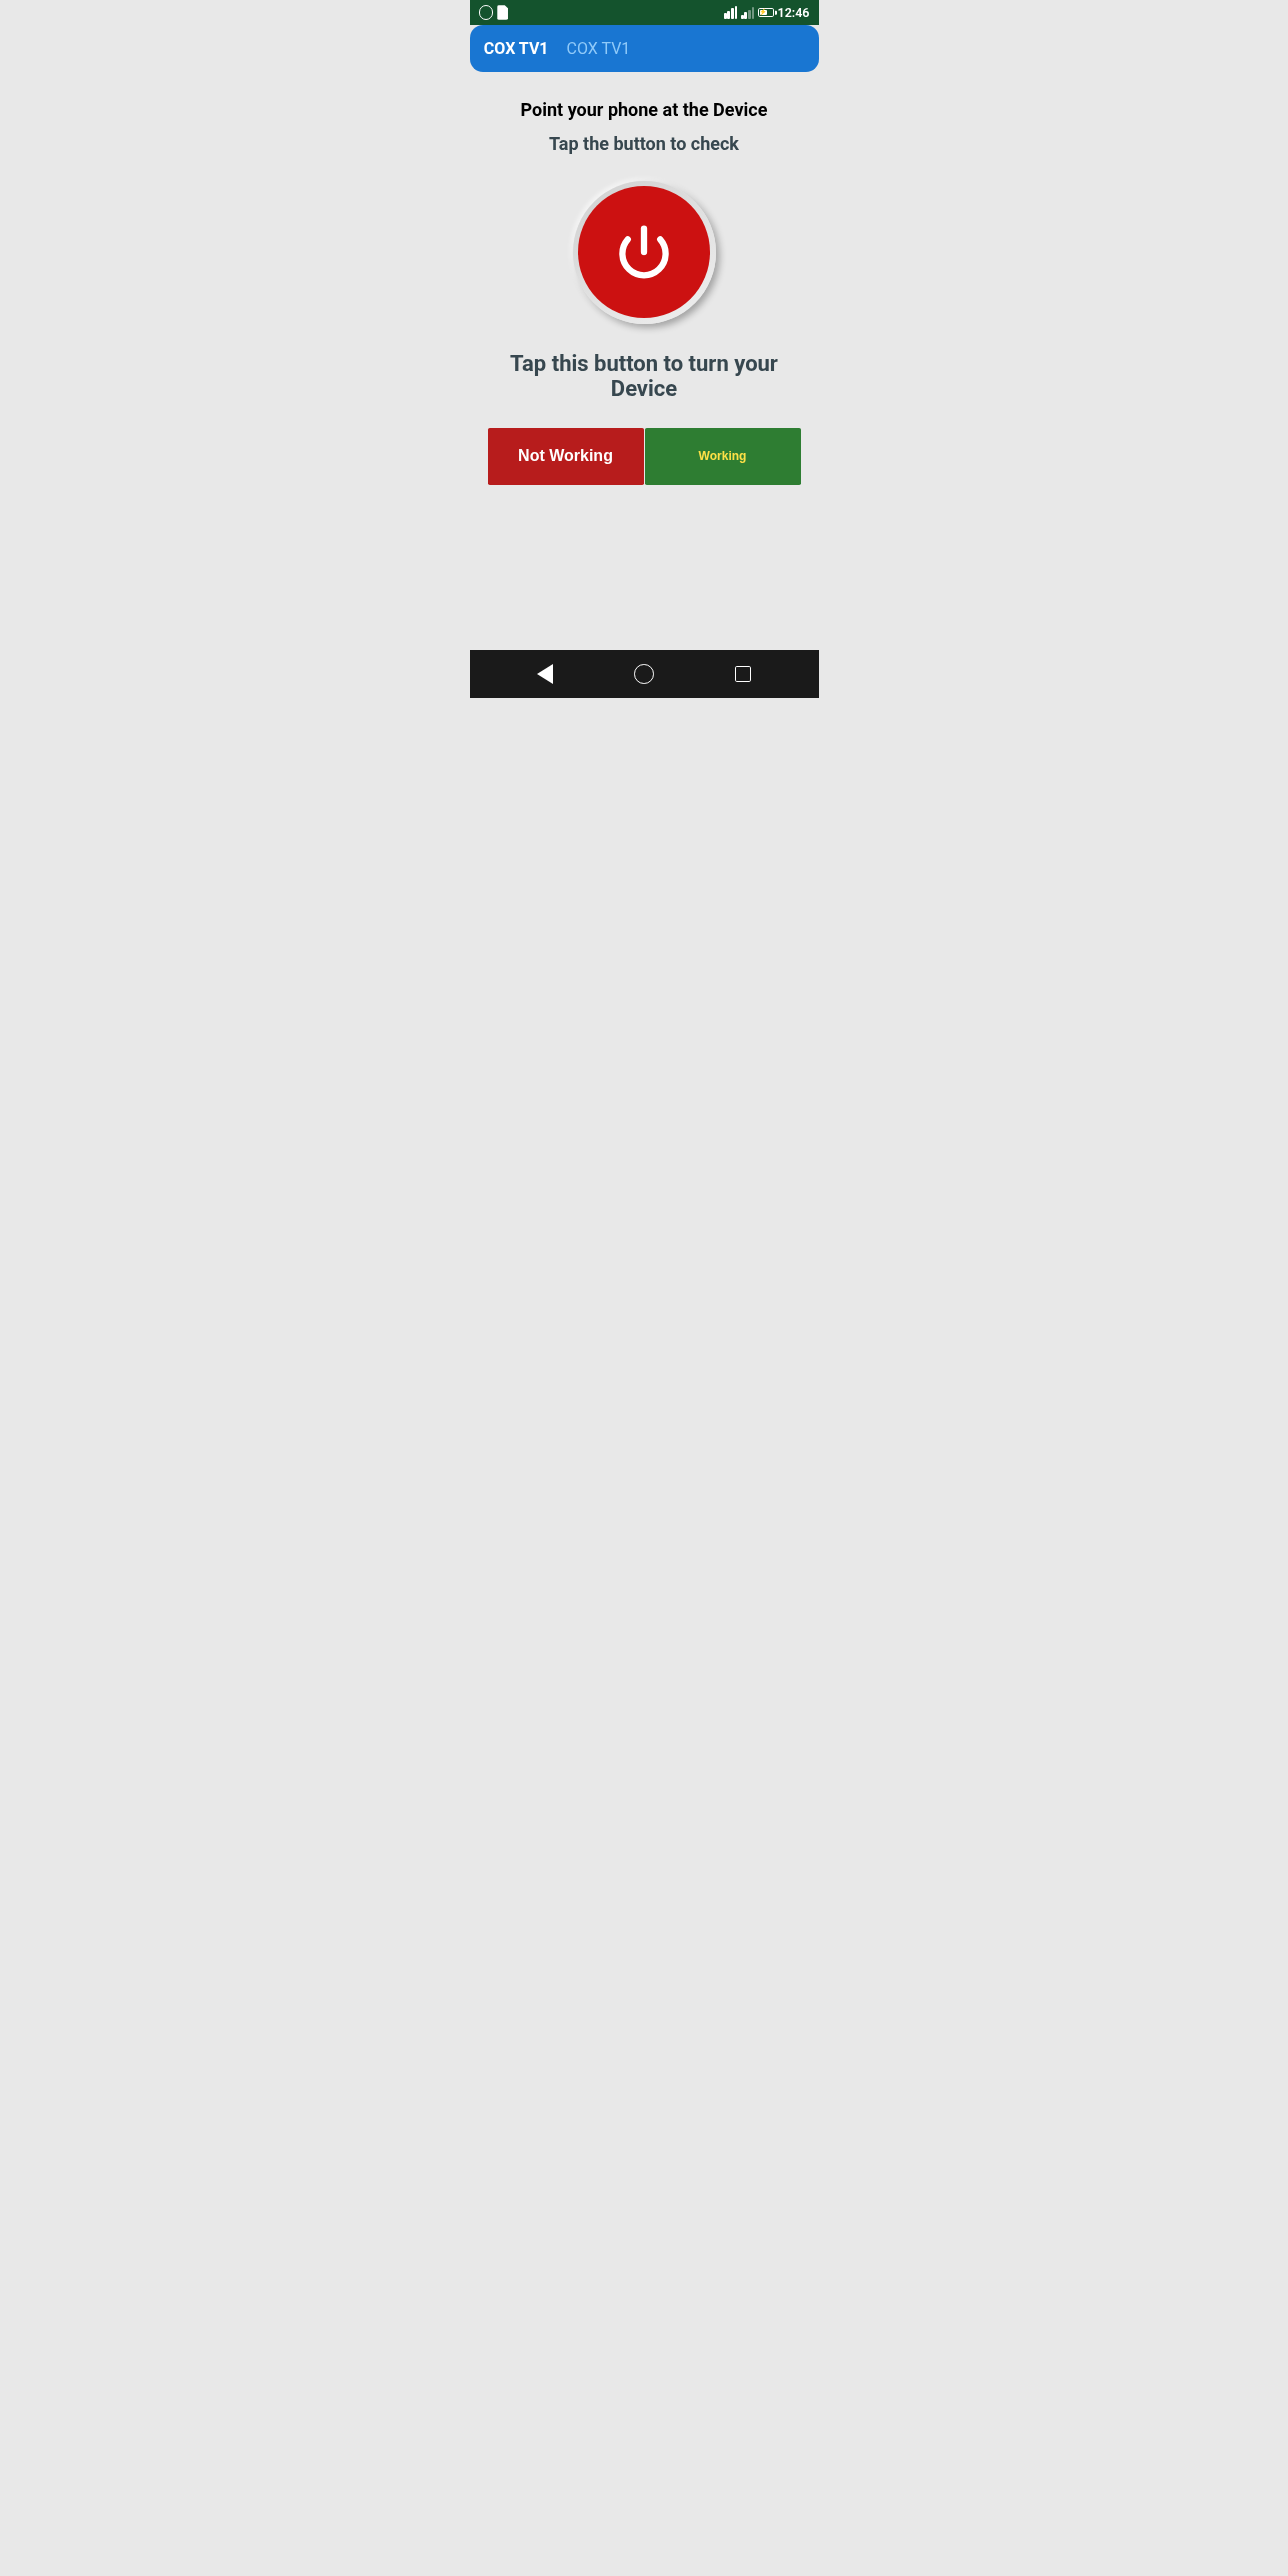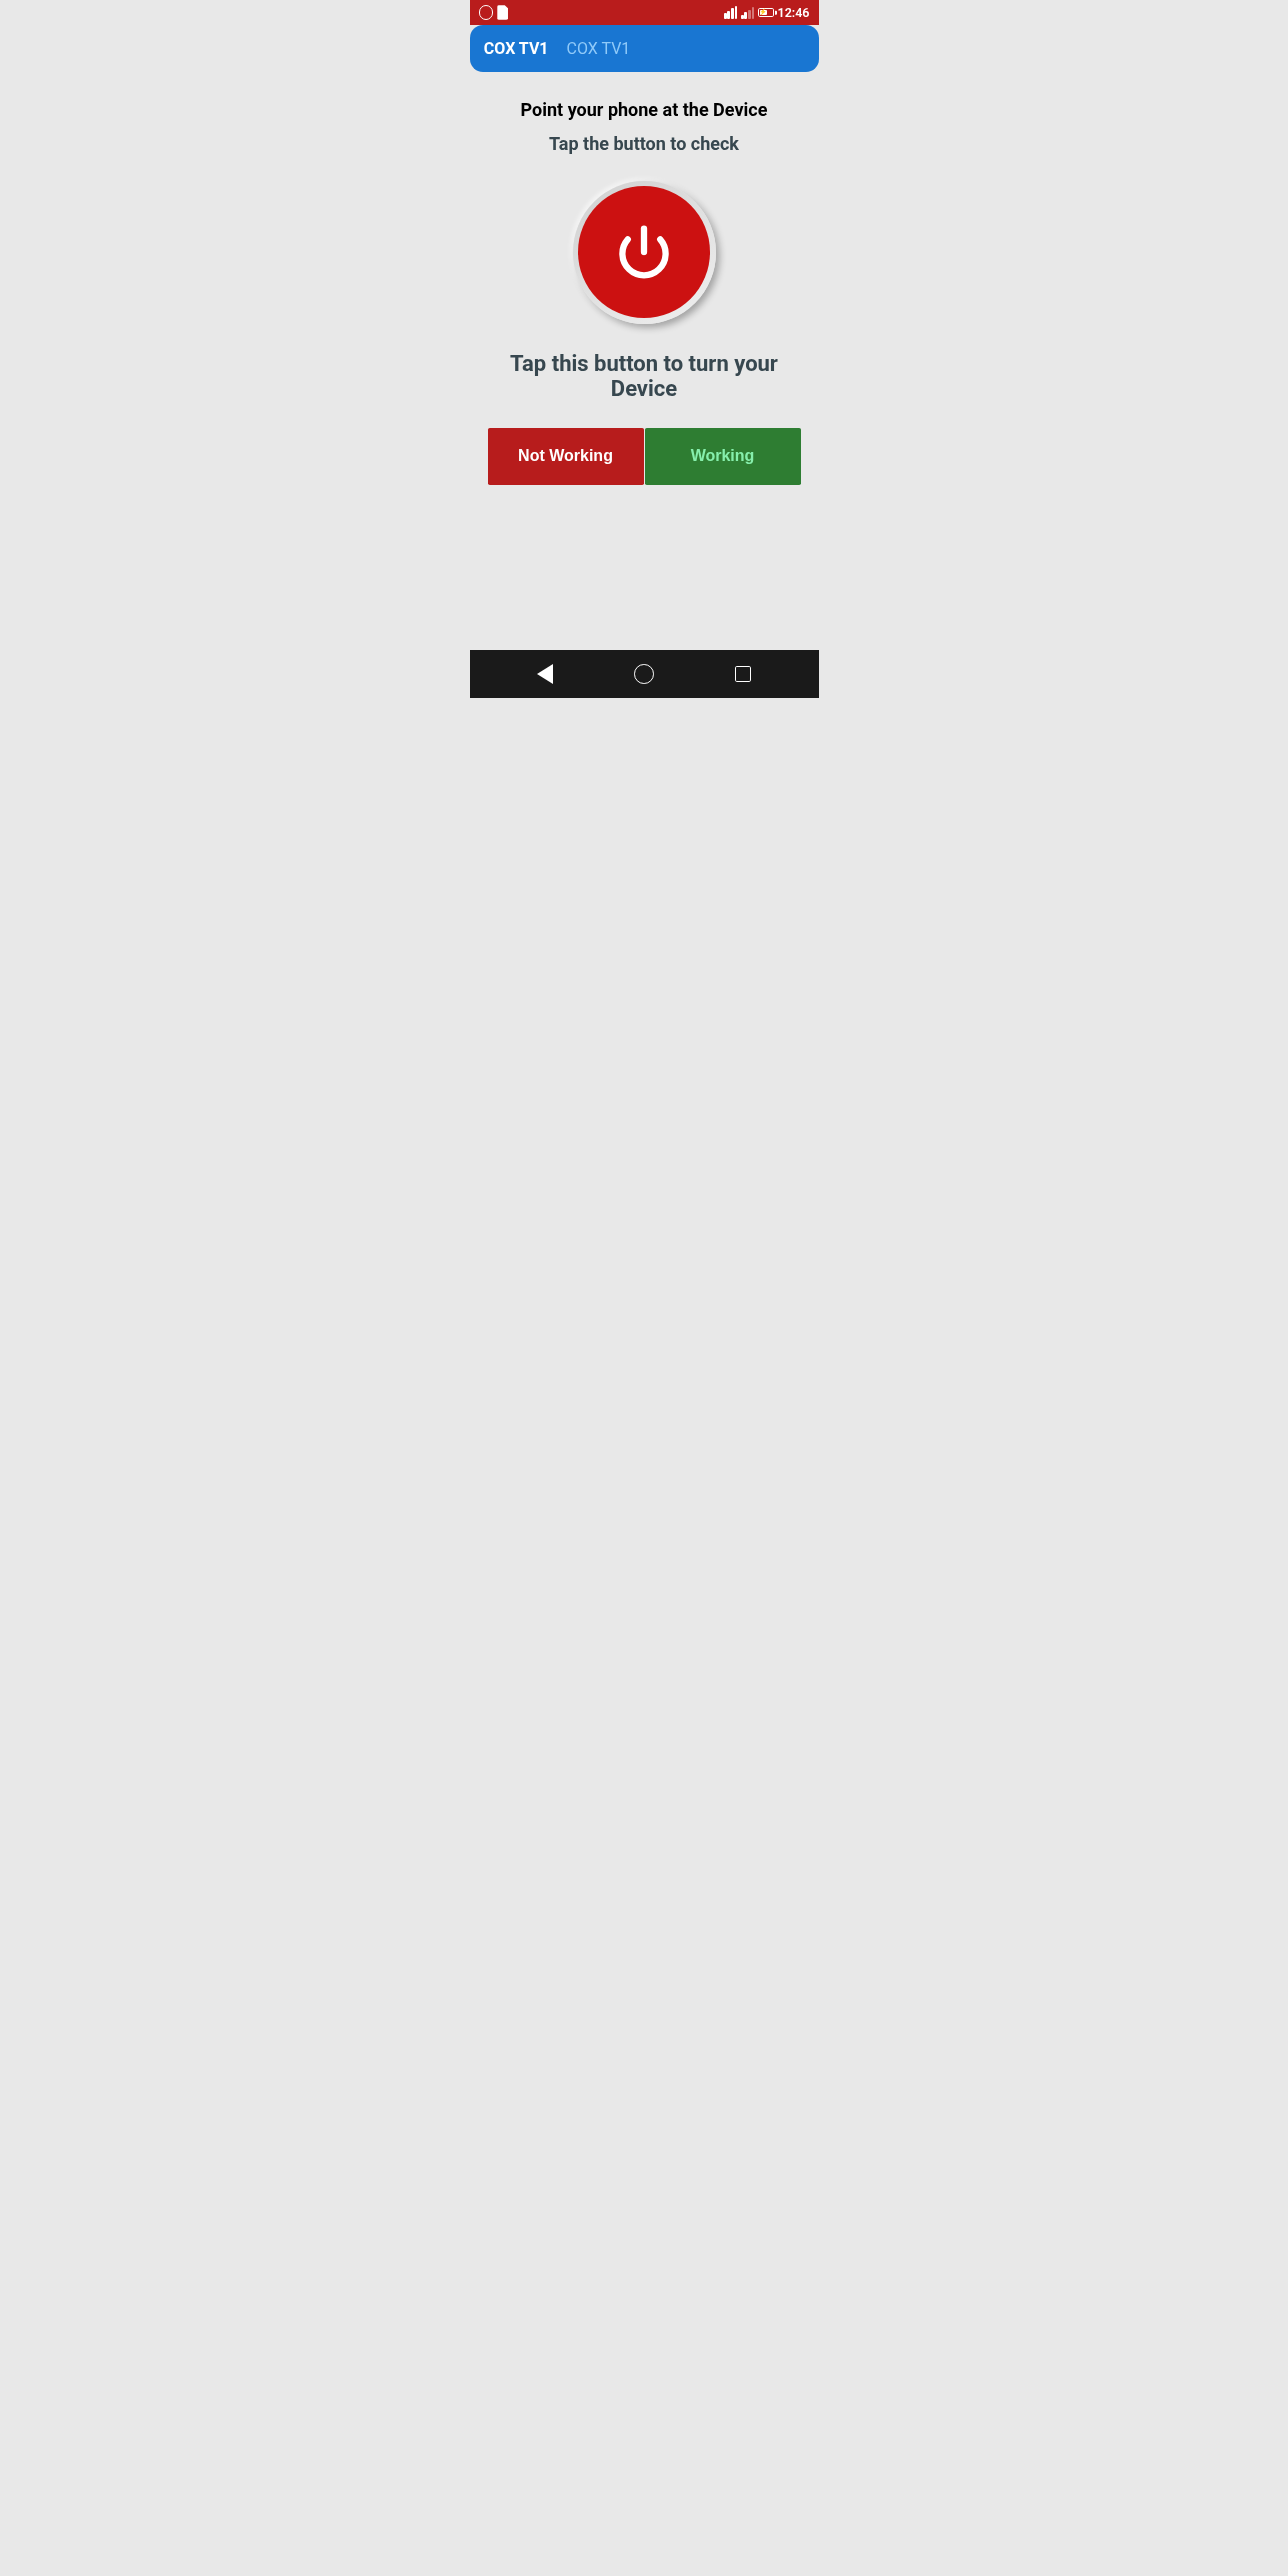--- a/index.html
+++ b/index.html
@@ -14,21 +14,21 @@
       background: #e8e8e8;
       font-family: 'Roboto', Arial, sans-serif;
       display: flex;
       flex-direction: column;
       margin: 0 auto;
       position: relative;
     }
 
     
     .status-bar {
-      background: #b91c1c;
+      background: #14532d;
       height: 25px;
       display: flex;
       align-items: center;
       justify-content: space-between;
       padding: 0 9px;
       color: white;
     }
 
     .status-bar-left {
       display: flex;
@@ -243,24 +243,24 @@
       padding: 19.7px 9px;
       font-size: 16px;
       font-weight: 600;
       cursor: pointer;
       border-radius: 1.8px;
     }
 
     .btn-working {
       flex: 1;
       background: #2e7d32;
-      color: #86efac;
+      color: #fde047;
       border: none;
       padding: 19.7px 9px;
-      font-size: 16px;
+      font-size: 12px;
       font-weight: 600;
       cursor: pointer;
       border-radius: 1.8px;
     }
 
     
     .nav-bar {
       background: #1a1a1a;
       height: 48px;
       display: flex;

